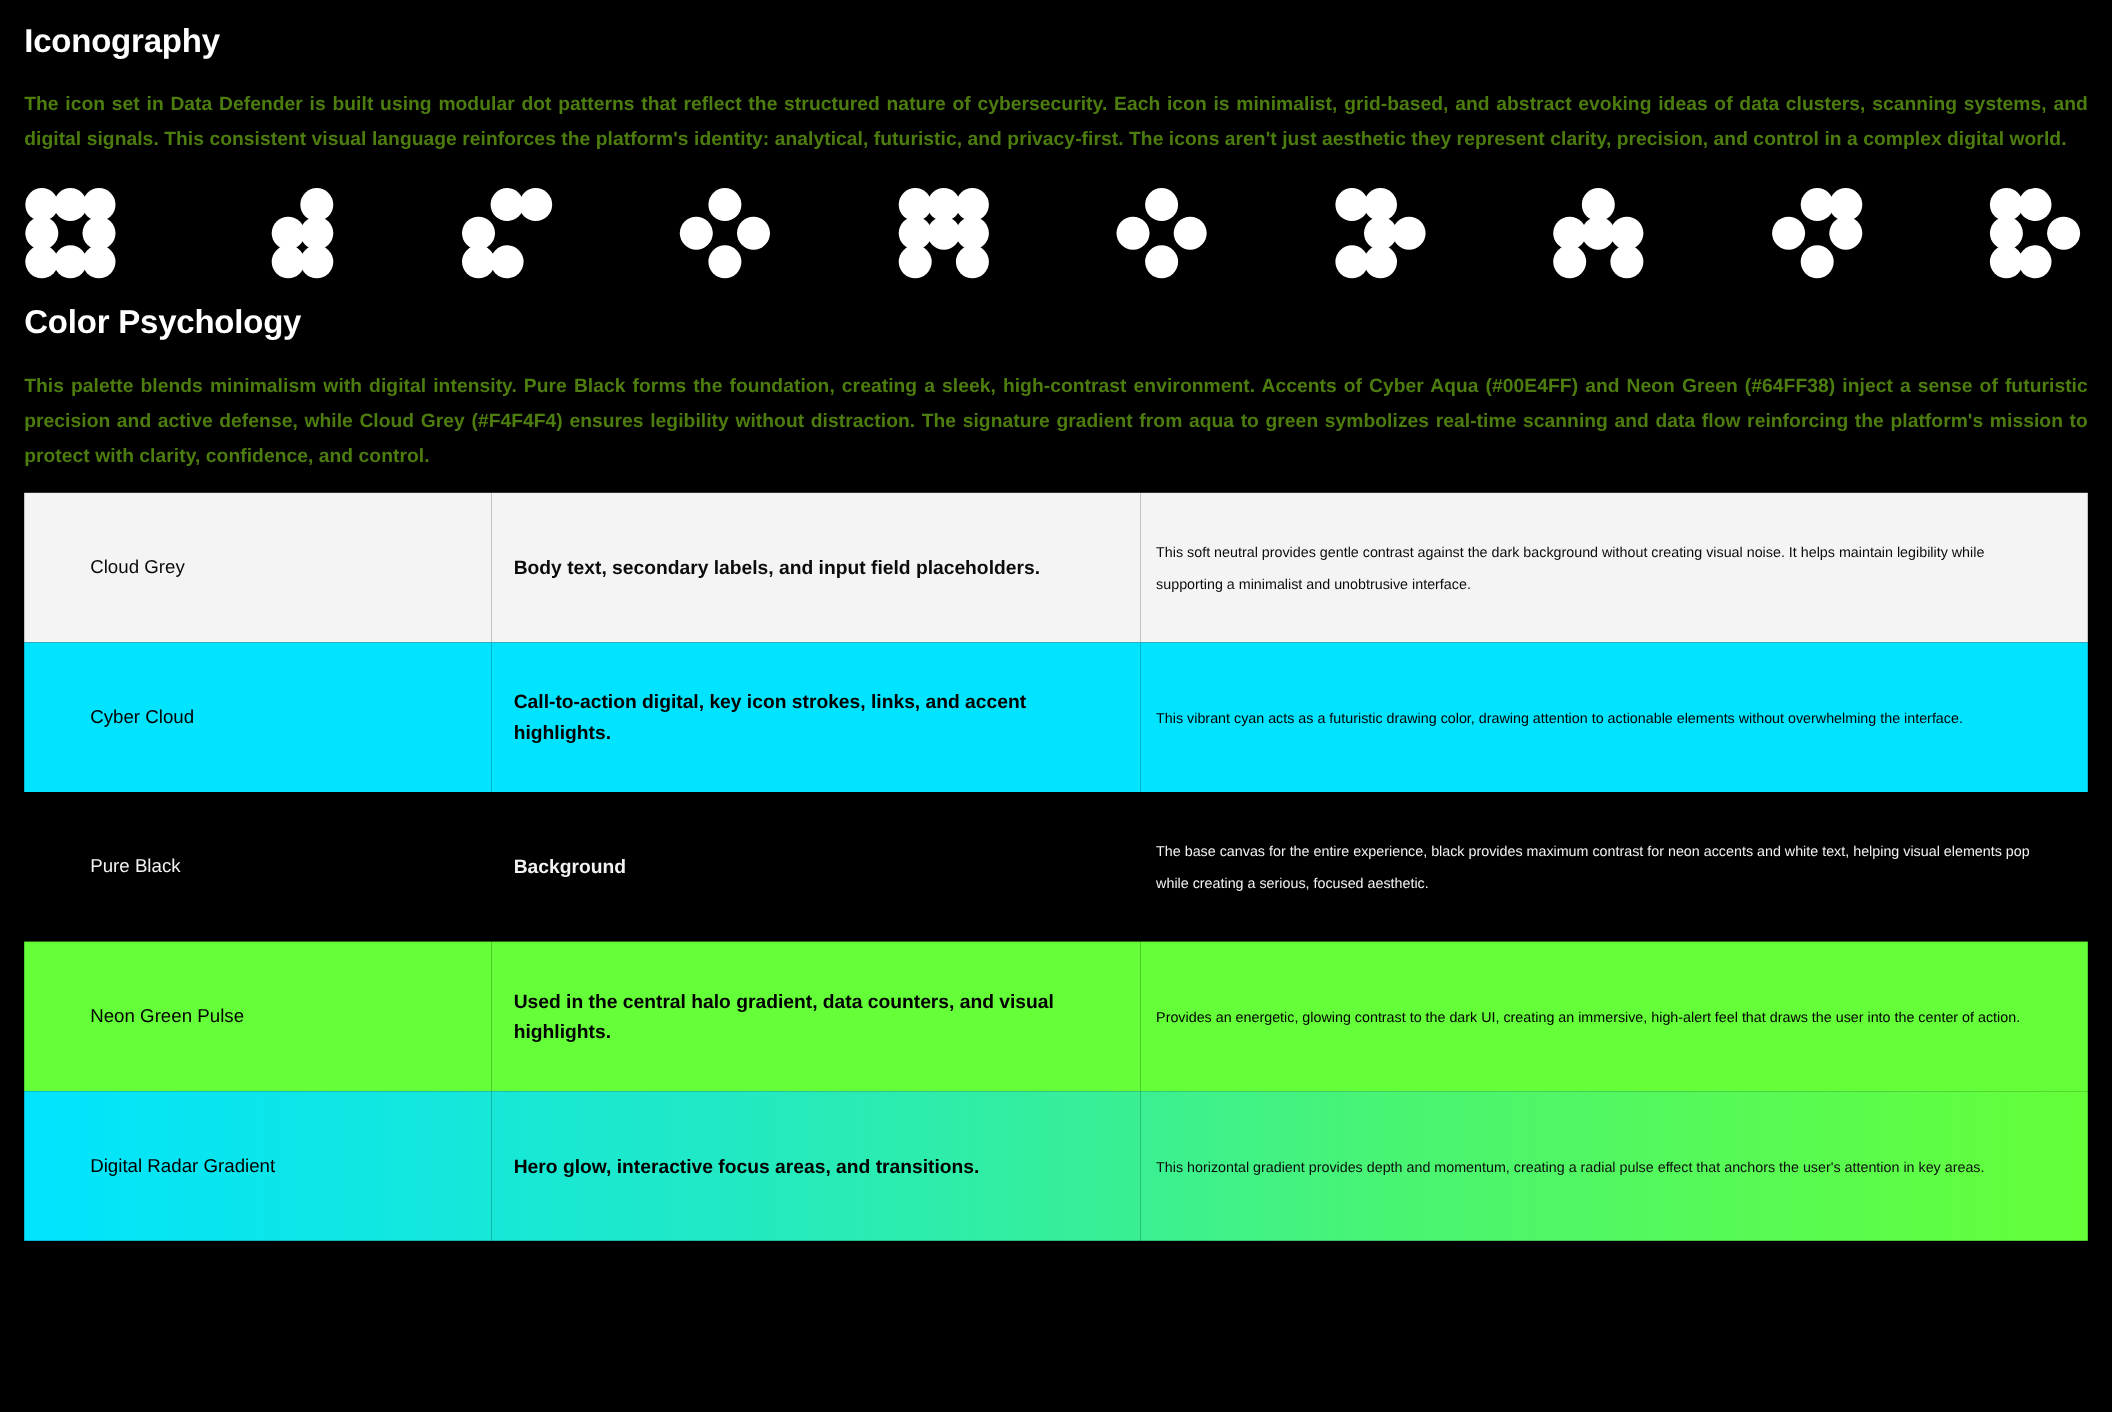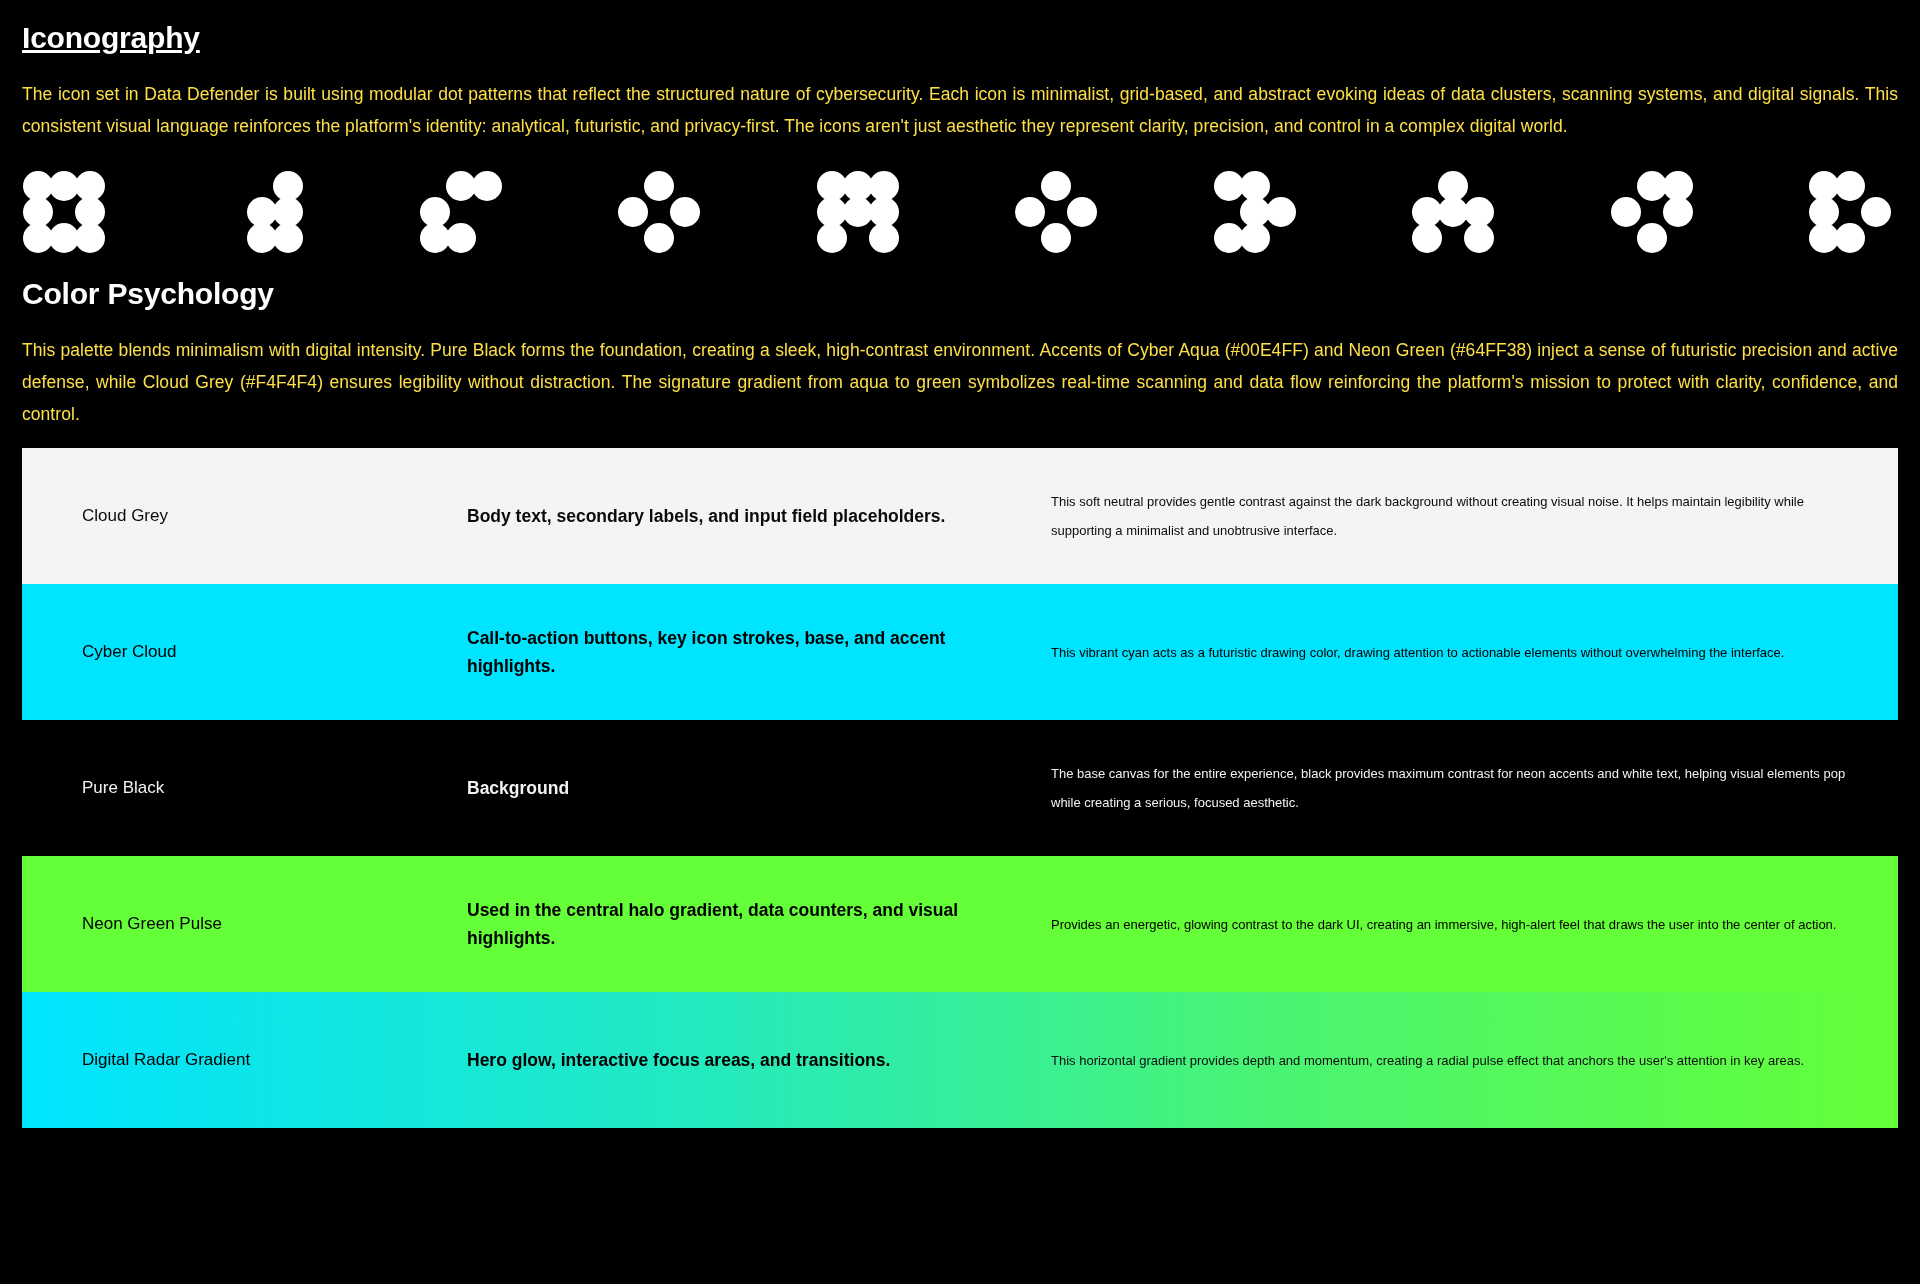--- a/index.html
+++ b/index.html
@@ -19,29 +19,29 @@
   }
 
   
   .section-title {
     color: #ffffff;
     font-size: 30px;
     font-weight: 700;
     letter-spacing: -0.2px;
     line-height: 1.2;
   }
-  #iconography-title { margin-top: 20px; text-decoration: underline; }
+  #iconography-title { margin-top: 20px; }
   #color-title { margin-top: 4px; }
 
   
   .body-copy {
-    color: #fde047;
+    color: #4d7c0f;
     font-size: 17.5px;
     line-height: 32px;
-    font-weight: 400;
+    font-weight: 700;
     letter-spacing: 0.05px;
     text-align: justify;
     text-justify: inter-word;
     max-width: 1876px;
   }
   #iconography-copy { margin-top: 22px; }
   #color-copy { margin-top: 22px; }
 
   
   .icon-strip {
@@ -207,21 +207,21 @@
 
   <table class="palette-table">
     <tbody id="palette-body">
         <tr class="palette-row row-light">
           <td class="cell-name">Cloud Grey</td>
           <td class="cell-usage">Body text, secondary labels, and input field placeholders.</td>
           <td class="cell-rationale">This soft neutral provides gentle contrast against the dark background without creating visual noise. It helps maintain legibility while supporting a minimalist and unobtrusive interface.</td>
         </tr>
         <tr class="palette-row row-aqua">
           <td class="cell-name">Cyber Cloud</td>
-          <td class="cell-usage">Call-to-action buttons, key icon strokes, base, and accent highlights.</td>
+          <td class="cell-usage">Call-to-action digital, key icon strokes, links, and accent highlights.</td>
           <td class="cell-rationale">This vibrant cyan acts as a futuristic drawing color, drawing attention to actionable elements without overwhelming the interface.</td>
         </tr>
         <tr class="palette-row row-black">
           <td class="cell-name">Pure Black</td>
           <td class="cell-usage">Background</td>
           <td class="cell-rationale">The base canvas for the entire experience, black provides maximum contrast for neon accents and white text, helping visual elements pop while creating a serious, focused aesthetic.</td>
         </tr>
         <tr class="palette-row row-green">
           <td class="cell-name">Neon Green Pulse</td>
           <td class="cell-usage">Used in the central halo gradient, data counters, and visual highlights.</td>

